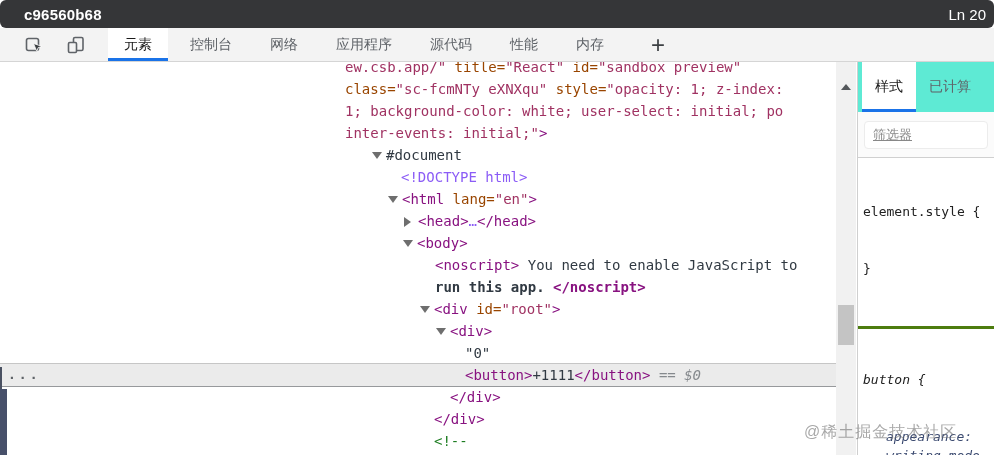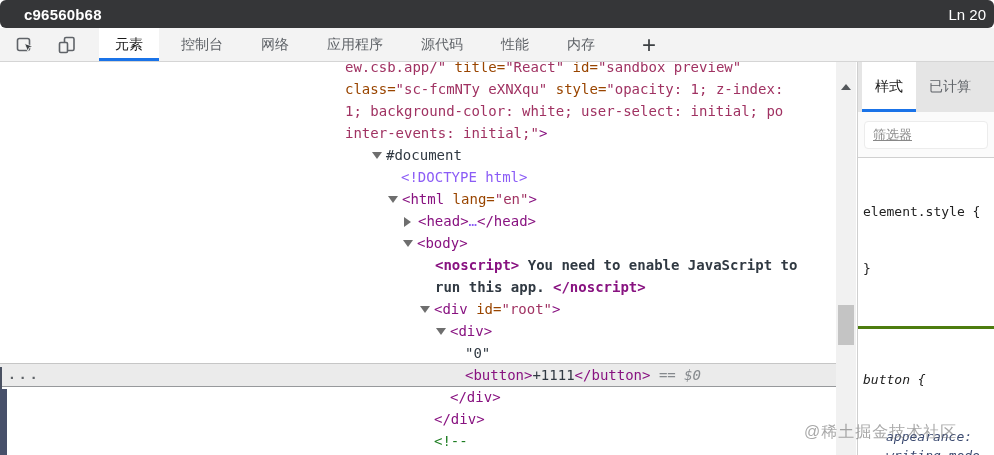--- a/index.html
+++ b/index.html
@@ -9,21 +9,21 @@
 
   
   .titlebar { position: absolute; left:0; top:0; width:100%; height:28px;
     background:#353638; color:#fff; display:flex; align-items:center;
     justify-content:space-between; padding:0 8px 0 24px; font-size:15px;border-radius:6px; }
   .titlebar .t-title { font-weight:600; letter-spacing:.2px; }
   .titlebar .t-ln { font-size:15px; }
 
   
   .toolbar { position:absolute; left:0; top:28px; width:100%; height:34px;
-    background:#f3f3f3; border-bottom:1px solid #d5d5d5; display:flex; align-items:stretch; }
+    background:#f3f3f3; border-bottom:1px solid #d5d5d5; display:flex; align-items:stretch;padding-left:9px; }
   .tb-icons { display:flex; align-items:center; padding-left:14px; gap:20px; margin-right:18px; }
   .tb-icon { width:22px; height:22px; display:flex; align-items:center; justify-content:center; }
   .tabs { display:flex; align-items:stretch; }
   .tab { display:flex; align-items:center; padding:0 16px; margin:0 3px;
     font-size:14px; color:#5f6368; cursor:default; }
   .tab.active { background:#fff; color:#1a1a1a; border-bottom:3px solid #1a73e8; padding-top:3px; }
   .tab-plus { display:flex; align-items:center; padding:0 14px; font-size:24px;
     font-weight:200; color:#3c4043; margin-left:14px; }
 
   
@@ -48,21 +48,21 @@
 
   
   .el-scrollbar { position:absolute; left:836px; top:62px; width:20px; height:393px; background:#f1f1f1; }
   .sb-up { position:absolute; left:5px; top:22px; width:0; height:0;
     border-left:5px solid transparent; border-right:5px solid transparent; border-bottom:6px solid #54575b; }
   .sb-thumb { position:absolute; left:2px; top:243px; width:16px; height:40px; background:#c4c4c4; }
 
   
   .styles-panel { position:absolute; left:857px; top:62px; width:137px; height:393px;
     background:#fff; border-left:1px solid #cfcfcf; overflow:hidden; }
-  .sp-tabs { height:50px; background:#e5e5e5; display:flex; align-items:stretch; padding-left:4px; }
+  .sp-tabs { height:50px; background:#5eead4; display:flex; align-items:stretch; padding-left:4px; }
   .sp-tab { display:flex; align-items:center; padding:0 13px; font-size:14px; color:#5f6368; }
   .sp-tab.active { background:#fff; color:#1a1a1a; border-bottom:3px solid #1a73e8; padding-top:3px; }
   .sp-filter { height:46px; background:#fbfbfb; border-bottom:1px solid #d0d0d0; padding:9px 6px 9px 6px; }
   .filter-box { height:28px; background:#fff; border:1px solid #ececec; border-radius:4px;
     line-height:26px; padding:0 8px; color:#888; font-size:13px;text-decoration:underline; }
   .rule { font-family:"DejaVu Sans Mono","Liberation Mono",monospace; font-size:13px;
     line-height:19px; color:#222; white-space:pre; padding:6px 0 10px 5px; border-bottom:3px solid #4d7c0f; }
   .rule.ua { padding-top:3px; border-bottom:none; }
   .rule .sel-italic { font-style:italic; }
   .prop { padding-left:23px; font-style:italic; color:#3b4a70; white-space:pre; }
@@ -115,21 +115,21 @@
     <div id="dom-tree">
         <div class="line" style="padding-left: 345px;"><span class="t-val">ew.csb.app/" </span><span class="t-attr">title=</span><span class="t-val">"React" </span><span class="t-attr">id=</span><span class="t-val">"sandbox preview"</span></div>
         <div class="line" style="padding-left: 345px;"><span class="t-attr">class=</span><span class="t-val">"sc-fcmNTy eXNXqu"</span><span class="t-plain"> </span><span class="t-attr">style=</span><span class="t-val">"opacity: 1; z-index:</span></div>
         <div class="line" style="padding-left: 345px;"><span class="t-val">1; background-color: white; user-select: initial; po</span></div>
         <div class="line" style="padding-left: 345px;"><span class="t-val">inter-events: initial;"</span><span class="t-tag">&gt;</span></div>
         <div class="line" style="padding-left: 386px;"><span class="arrow down" style="left: 372px;"></span><span class="t-plain">#document</span></div>
         <div class="line" style="padding-left: 401px;"><span class="t-gray">&lt;!DOCTYPE html&gt;</span></div>
         <div class="line" style="padding-left: 402px;"><span class="arrow down" style="left: 388px;"></span><span class="t-tag">&lt;html</span><span class="t-plain"> </span><span class="t-attr">lang=</span><span class="t-val">"en"</span><span class="t-tag">&gt;</span></div>
         <div class="line" style="padding-left: 418px;"><span class="arrow right" style="left: 404px;"></span><span class="t-tag">&lt;head&gt;</span><span class="t-gray">…</span><span class="t-tag">&lt;/head&gt;</span></div>
         <div class="line" style="padding-left: 417px;"><span class="arrow down" style="left: 403px;"></span><span class="t-tag">&lt;body&gt;</span></div>
-        <div class="line" style="padding-left: 435px; font-weight: bold;"><span class="t-tag">&lt;noscript&gt;</span><span class="t-plain"> You need to enable JavaScript to</span></div>
+        <div class="line" style="padding-left: 435px;"><span class="t-tag">&lt;noscript&gt;</span><span class="t-plain"> You need to enable JavaScript to</span></div>
         <div class="line" style="padding-left: 435px; font-weight: bold;"><span class="t-plain">run this app. </span><span class="t-tag">&lt;/noscript&gt;</span></div>
         <div class="line" style="padding-left: 434px;"><span class="arrow down" style="left: 420px;"></span><span class="t-tag">&lt;div</span><span class="t-plain"> </span><span class="t-attr">id=</span><span class="t-val">"root"</span><span class="t-tag">&gt;</span></div>
         <div class="line" style="padding-left: 450px;"><span class="arrow down" style="left: 436px;"></span><span class="t-tag">&lt;div&gt;</span></div>
         <div class="line" style="padding-left: 465px;"><span class="t-plain">"0"</span></div>
         <div class="line selected" style="padding-left: 465px;"><span class="gutter-dots">...</span><span class="t-tag">&lt;button&gt;</span><span class="t-plain">+1111</span><span class="t-tag">&lt;/button&gt;</span><span class="t-meta"> == $0</span></div>
         <div class="line" style="padding-left: 450px;"><span class="t-tag">&lt;/div&gt;</span></div>
         <div class="line" style="padding-left: 434px;"><span class="t-tag">&lt;/div&gt;</span></div>
         <div class="line" style="padding-left: 434px;"><span class="t-comment">&lt;!--</span></div>
       </div>
   </div>

